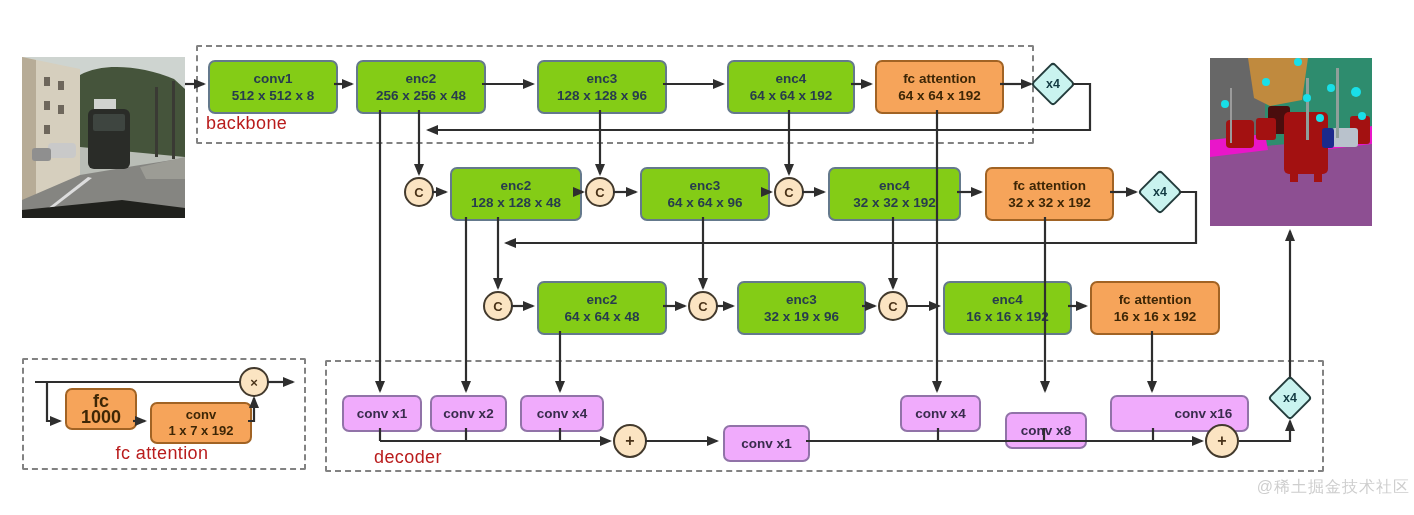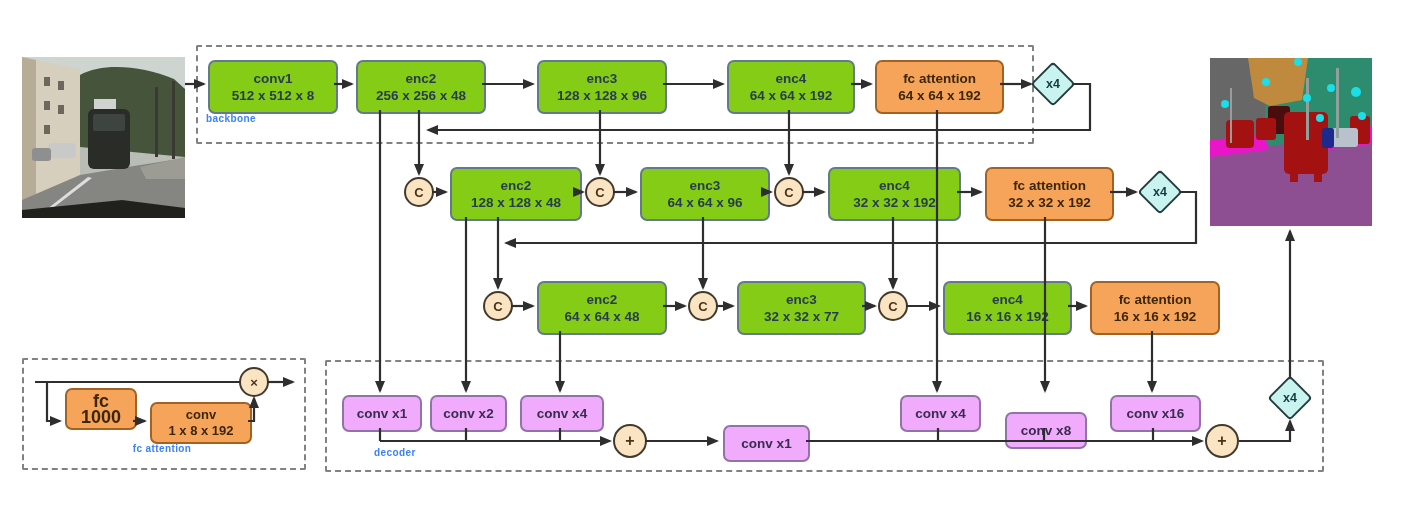--- a/index.html
+++ b/index.html
@@ -1,21 +1,21 @@
 <!DOCTYPE html>
 <html><head>
 <meta charset="utf-8">
 <style>
   html,body{margin:0;padding:0;background:#ffffff;}
   .stage{
     position:relative;width:1414px;height:515px;background:#ffffff;overflow:hidden;
     font-family:"Liberation Sans","DejaVu Sans",sans-serif;
   }
   .group{position:absolute;border:2px dashed #828282;border-radius:2px;background:transparent;z-index:1;}
-  .group-label{position:absolute;font-weight:bold;font-size:10px;color:#3b82f6;z-index:2;letter-spacing:.4px;}
+  .group-label{position:absolute;font-weight:normal;font-size:18px;color:#b91c1c;z-index:2;letter-spacing:.4px;}
   .box{
     position:absolute;border-radius:7px;border:2px solid;z-index:2;
     display:flex;flex-direction:column;align-items:center;justify-content:center;
     font-weight:bold;font-size:13.5px;line-height:17px;text-align:center;
   }
   .blue{background:#84cc16;border-color:#64798c;color:#273c4e;}
   .orange{background:#f6a45a;border-color:#a16324;color:#3d2606;}
   .purple{background:#f0abfc;border-color:#9173a8;color:#392c4d;}
   .circle{
     position:absolute;border-radius:50%;background:#fbe4c2;border:2px solid #433a2d;
@@ -161,21 +161,21 @@
     </div>
   <div class="box blue" style="left:537px;top:281px;width:126px;height:50px;">
     <span>enc2</span>
     <span>64 x 64 x 48</span>
   </div>
   <div class="circle c-small" style="left:688px;top:291px;">
       <span>C</span>
     </div>
   <div class="box blue" style="left:737px;top:281px;width:125px;height:50px;">
     <span>enc3</span>
-    <span>32 x 32 x 77</span>
+    <span>32 x 19 x 96</span>
   </div>
   <div class="circle c-small" style="left:878px;top:291px;">
       <span>C</span>
     </div>
   <div class="box blue" style="left:943px;top:281px;width:125px;height:50px;">
     <span>enc4</span>
     <span>16 x 16 x 192</span>
   </div>
   <div class="box orange" style="left:1090px;top:281px;width:126px;height:50px;">
     <span>fc attention</span>
@@ -199,39 +199,39 @@
     </div>
   <div class="box purple" style="left:723px;top:425px;width:83px;height:33px;">
     <span>conv x1</span>
   </div>
   <div class="box purple" style="left:900px;top:395px;width:77px;height:33px;">
     <span>conv x4</span>
   </div>
   <div class="box purple" style="left:1005px;top:412px;width:78px;height:33px;">
     <span>conv x8</span>
   </div>
-  <div class="box purple" style="left:1110px;top:395px;width:87px;height:33px;">
+  <div class="box purple" style="left:1110px;top:395px;width:87px;height:33px;padding-left:48px;">
     <span>conv x16</span>
   </div>
   <div class="circle c-big" style="left:1205px;top:424px;">
       <span>+</span>
     </div>
   <div class="diamond" style="left:1274px;top:382px;">
       <span>x4</span>
     </div>
 
   <div class="group" style="left:22px;top:358px;width:280px;height:108px;"></div>
   <div class="group-label" style="left:22px;top:443px;width:280px;text-align:center;">fc attention</div>
   <div class="box orange" style="left:65px;top:388px;width:68px;height:38px;font-size:18px;line-height:16px;">
     <span>fc</span>
     <span>1000</span>
   </div>
   <div class="box orange" style="left:150px;top:402px;width:98px;height:38px;font-size:13px;line-height:16px;">
     <span>conv</span>
-    <span>1 x 8 x 192</span>
+    <span>1 x 7 x 192</span>
   </div>
   <div class="circle c-small" style="left:239px;top:367px;">
       <span>×</span>
     </div>
 
   <svg class="wires" width="1414" height="515" viewBox="0 0 1414 515">
     <defs>
       <marker id="ah" markerUnits="userSpaceOnUse" markerWidth="12" markerHeight="10" refX="10" refY="5" orient="auto">
         <path d="M0,0 L12,5 L0,10 Z" fill="#2e2e2e"></path>
       </marker>
@@ -294,13 +294,14 @@
       <line x1="1290" y1="377" x2="1290" y2="231" marker-end="url(#ah)"></line>
 
       <line x1="35" y1="382" x2="240" y2="382"></line>
       <line x1="267" y1="382" x2="293" y2="382" marker-end="url(#ah)"></line>
       <polyline points="47,382 47,421 60,421" marker-end="url(#ah)"></polyline>
       <line x1="133" y1="421" x2="145" y2="421" marker-end="url(#ah)"></line>
       <polyline points="248,421 254,421 254,398" marker-end="url(#ah)"></polyline>
     </g>
   </svg>
 
+  <div class="watermark">@稀土掘金技术社区</div>
 </div>
 
 </body></html>

